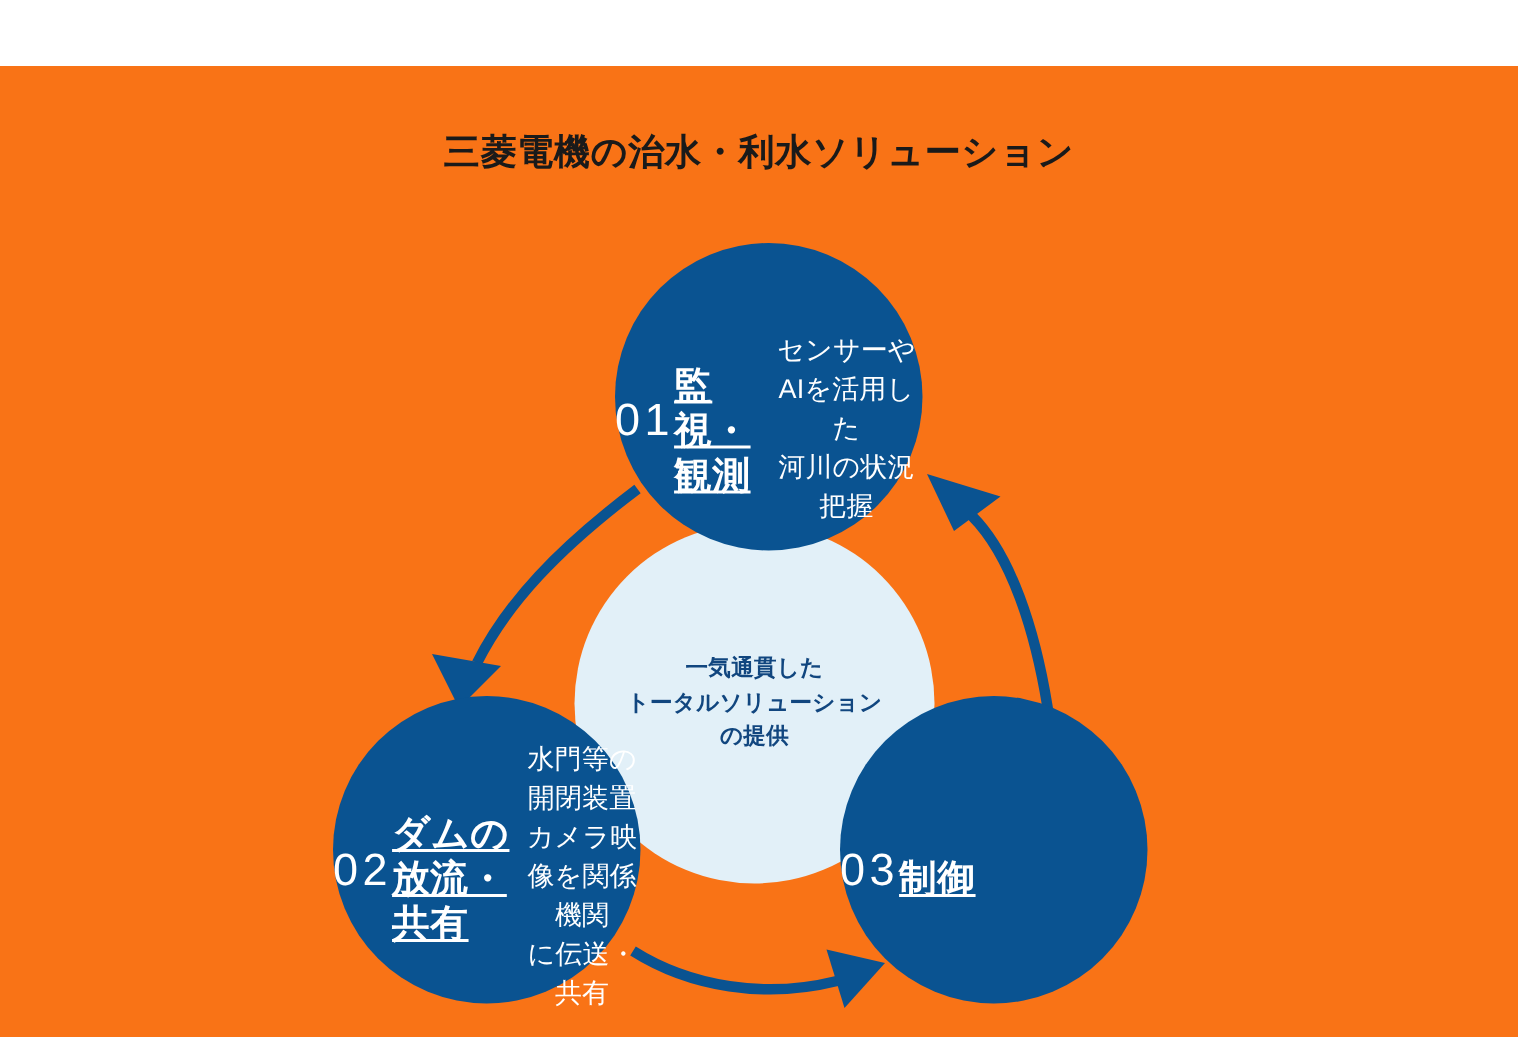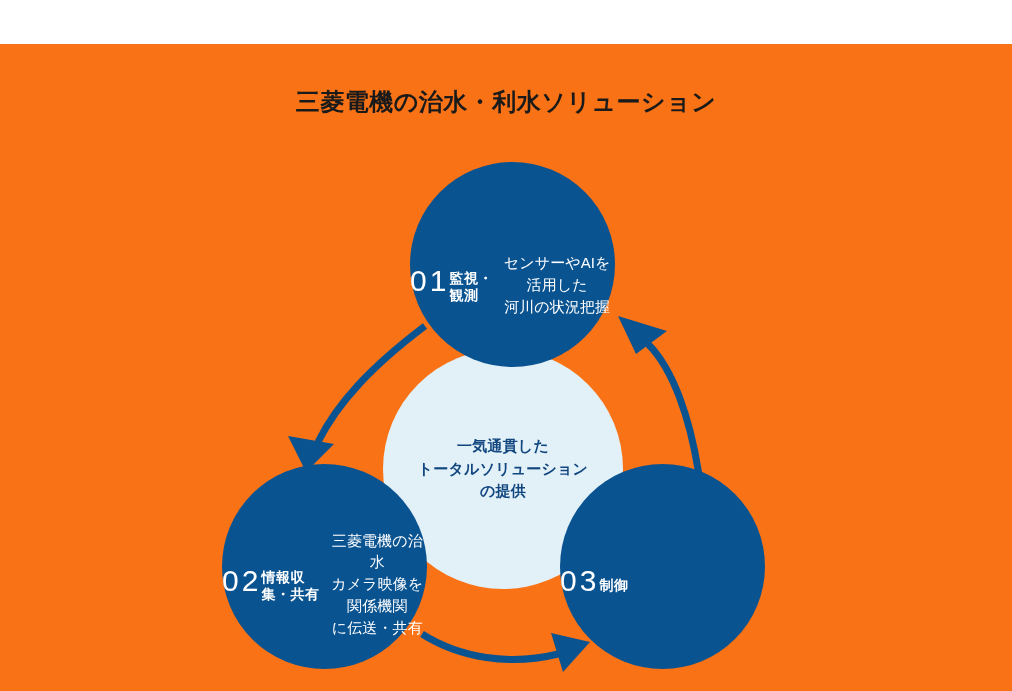--- a/index.html
+++ b/index.html
@@ -91,28 +91,29 @@
   }
   .node-num {
     color: #ffffff;
     font-size: 30px;
     font-weight: normal;
     letter-spacing: 3px;
     line-height: 1;
   }
   .node-title {
     color: #ffffff;
-    font-size: 14px;
+    font-size: 25px;
     font-weight: bold;
     line-height: 1.2;
     letter-spacing: 0.5px;
+    text-decoration: underline;
   }
   .node-desc {
     color: #ffffff;
-    font-size: 15px;
+    font-size: 18px;
     font-weight: normal;
     line-height: 1.45;
     text-align: center;
     white-space: pre-line;
     letter-spacing: 0.1px;
   }
 
   #node-01 { left: 410px; top: 118px; padding-top: 32px; }
   #node-01 .node-title { margin-top: 12px; }
   #node-01 .node-desc  { margin-top: 9px; }
@@ -160,22 +161,22 @@
 
     <div class="node" id="node-01">
       <div class="node-num">01</div>
       <div class="node-title">監視・観測</div>
       <div class="node-desc">センサーやAIを活用した
 河川の状況把握</div>
     </div>
 
     <div class="node" id="node-02">
       <div class="node-num">02</div>
-      <div class="node-title">情報収集・共有</div>
-      <div class="node-desc">三菱電機の治水
+      <div class="node-title">ダムの放流・共有</div>
+      <div class="node-desc">水門等の開閉装置
 カメラ映像を関係機関
 に伝送・共有</div>
     </div>
 
     <div class="node" id="node-03">
       <div class="node-num">03</div>
       <div class="node-title">制御</div>
     </div>
 
   </div>

